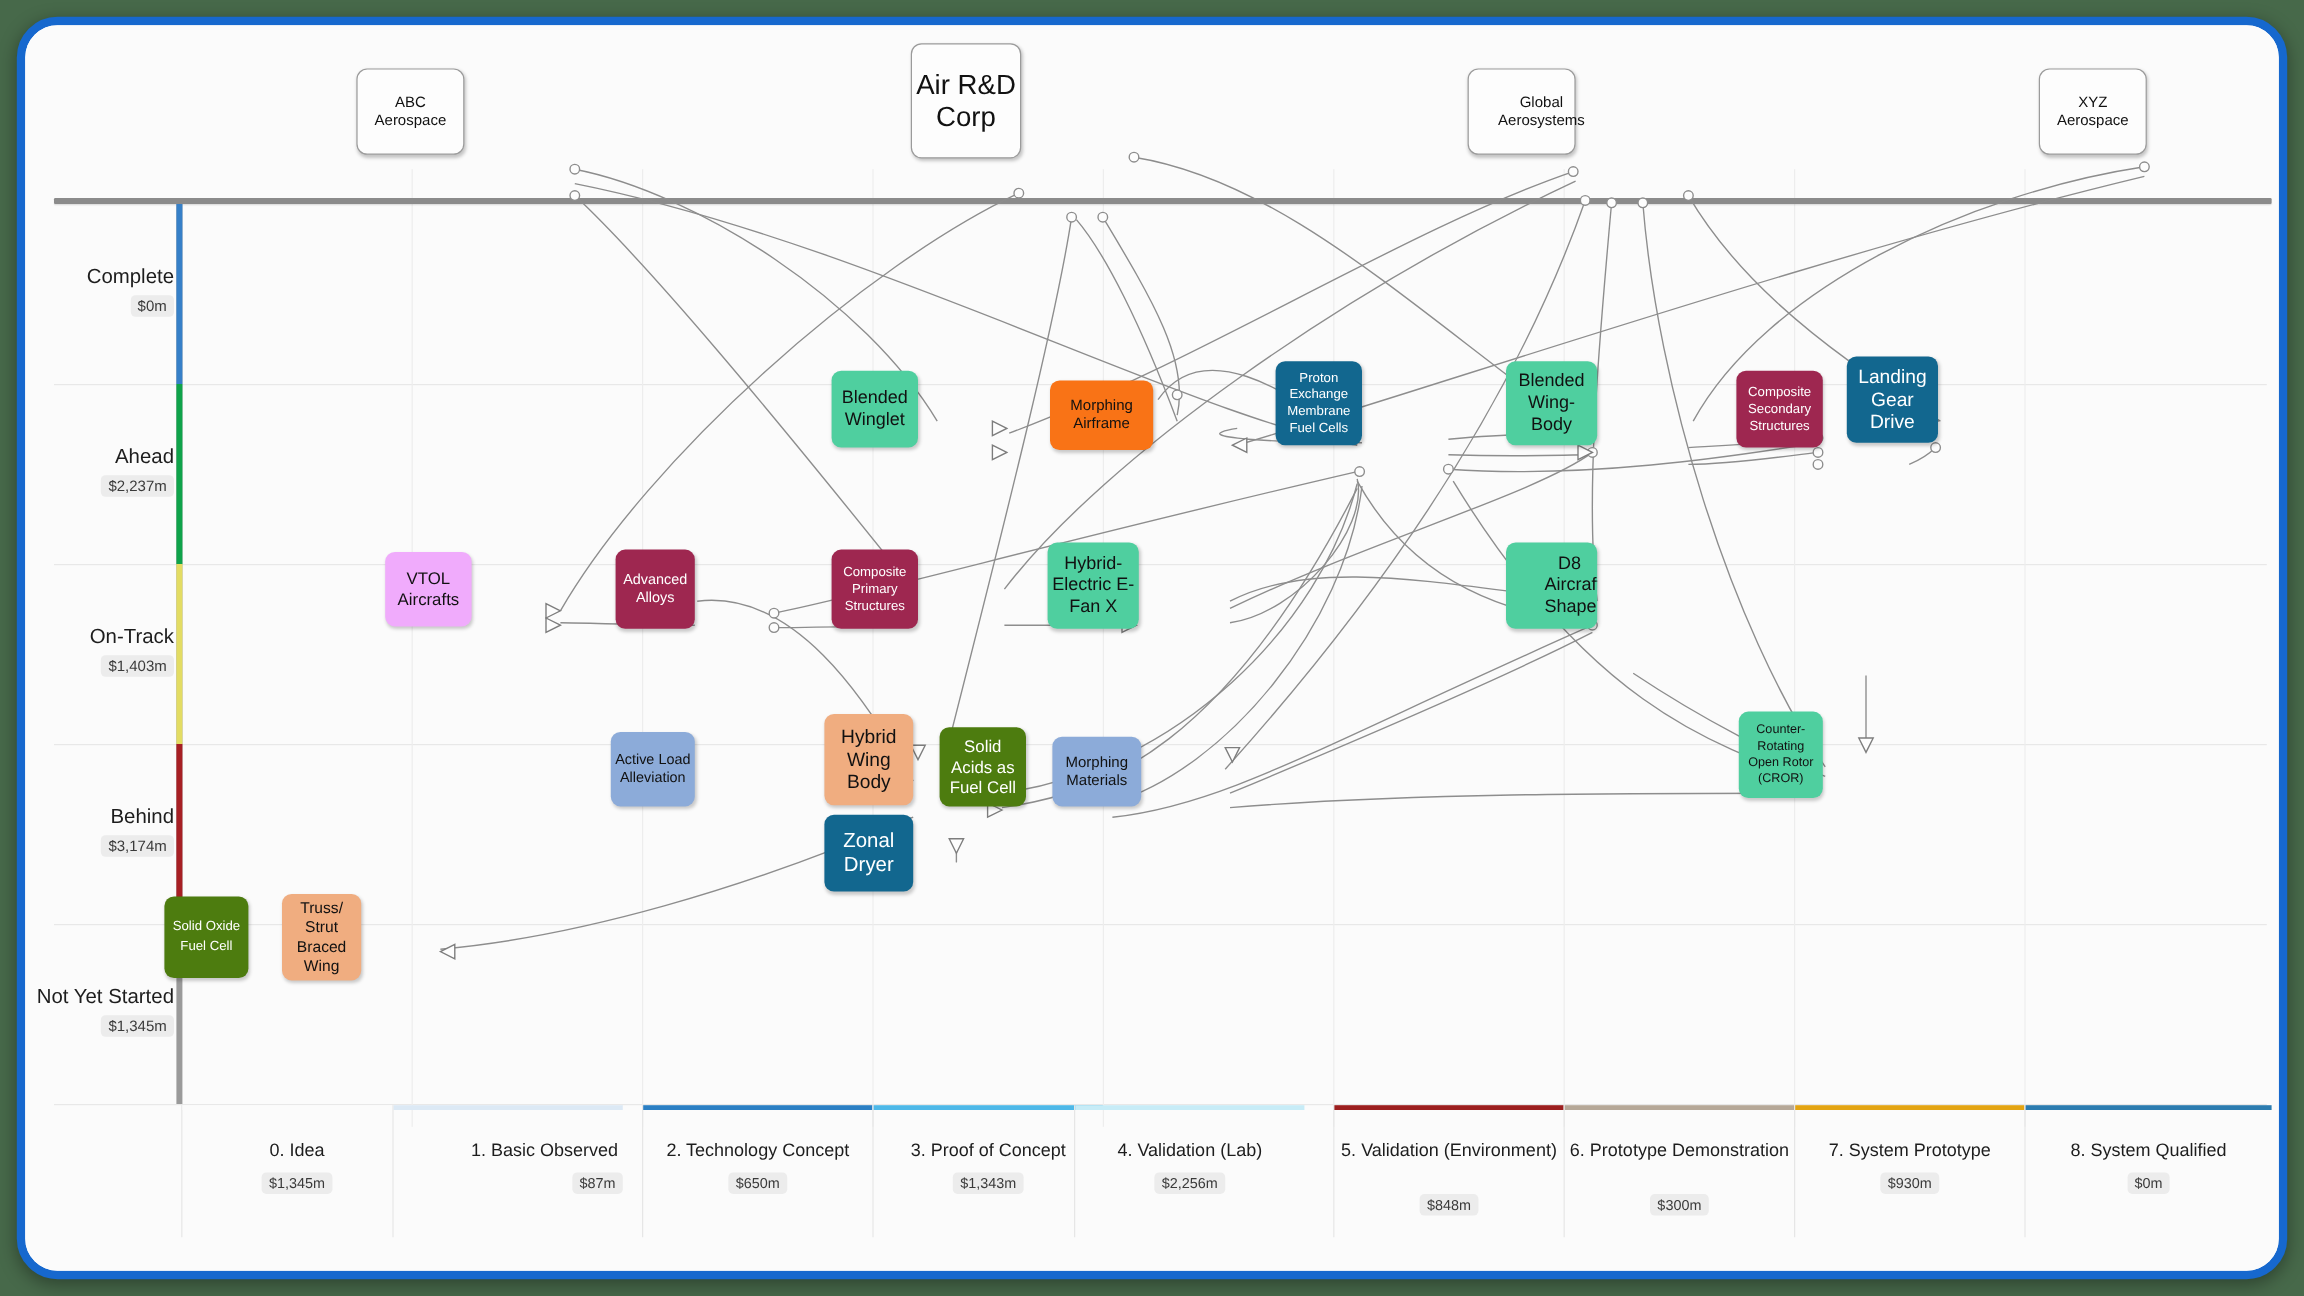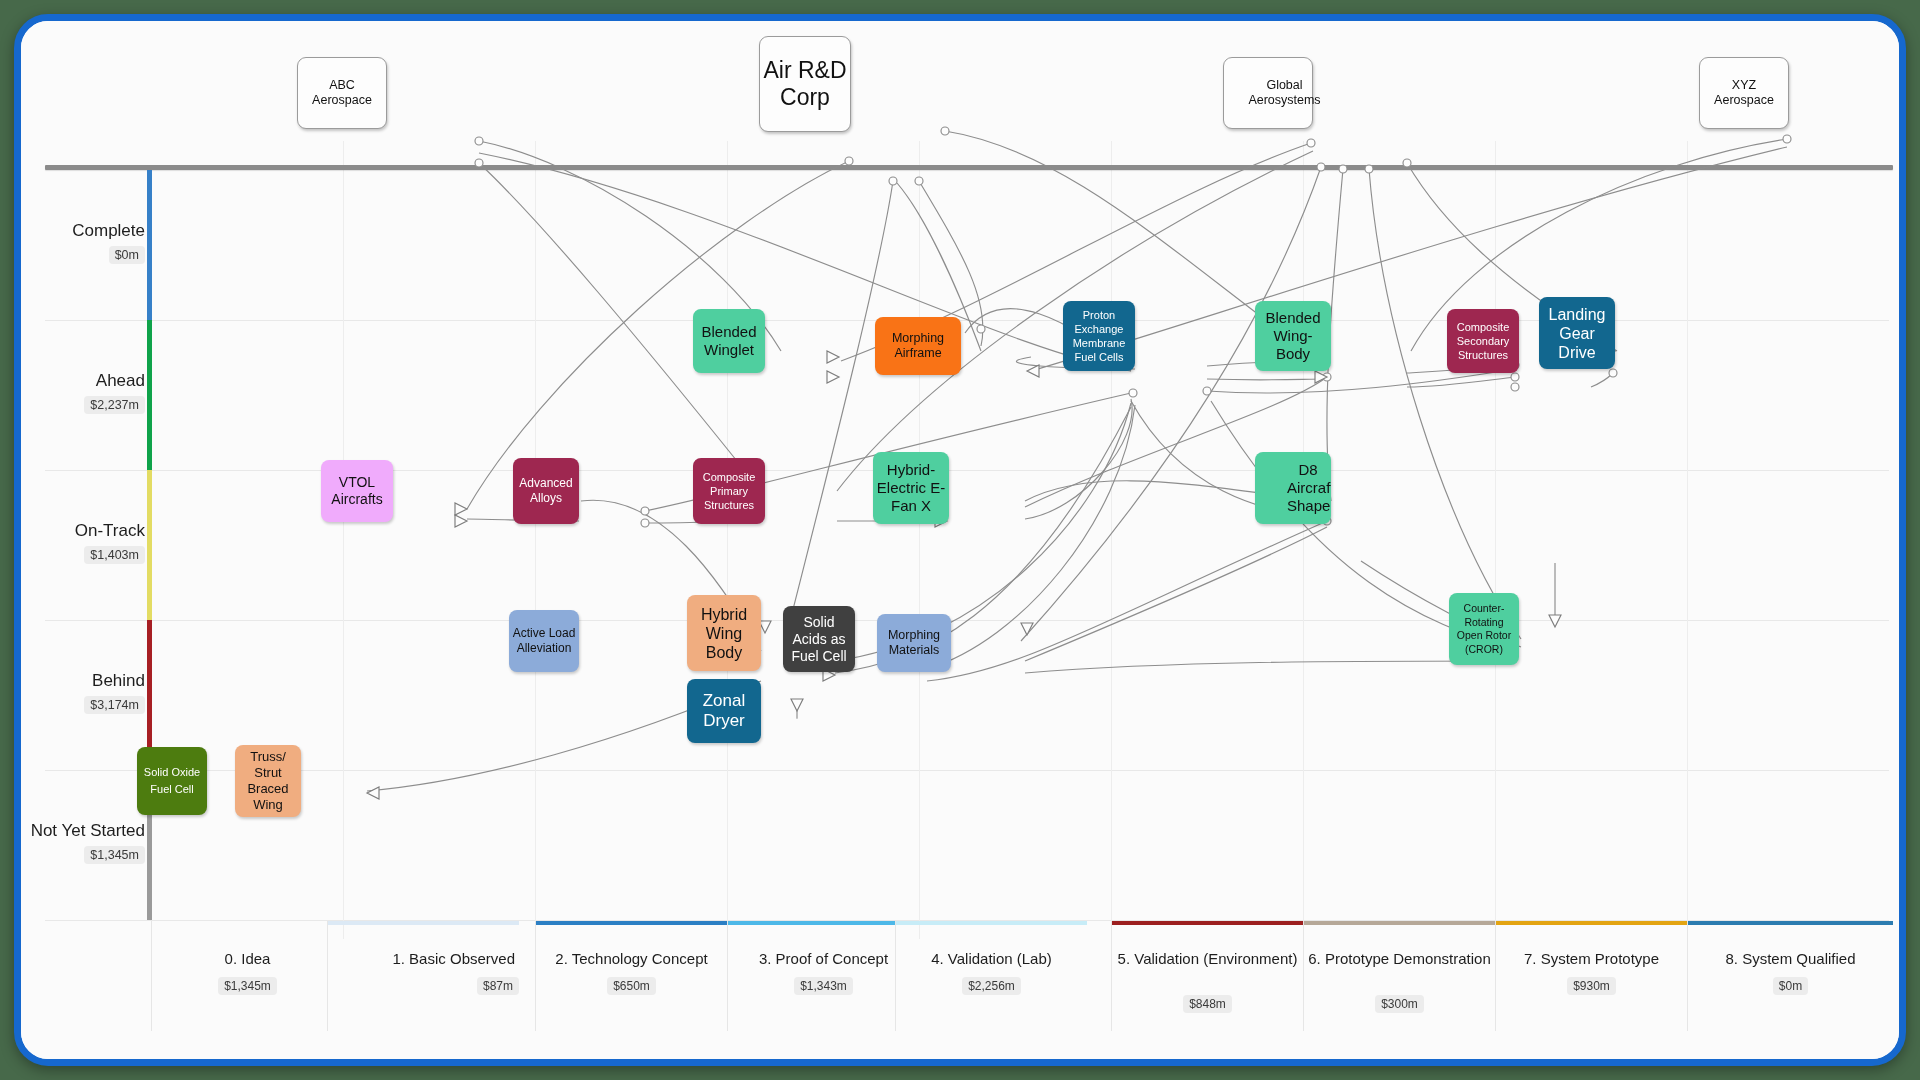--- a/index.html
+++ b/index.html
@@ -323,21 +323,21 @@
         </div>
         <div class="node" style="left: 1234px; top: 431px; width: 76px; height: 72px; background: rgb(79, 207, 159); color: rgb(17, 17, 17); font-size: 15px; line-height: 18px; padding-left: 32px;">
           <span class="lbl">D8 Aircraft Shape</span>
         </div>
         <div class="node" style="left: 488px; top: 589px; width: 70px; height: 62px; background: rgb(140, 171, 217); color: rgb(17, 17, 17); font-size: 12px; line-height: 15px;">
           <span class="lbl">Active Load Alleviation</span>
         </div>
         <div class="node" style="left: 666px; top: 574px; width: 74px; height: 76px; background: rgb(240, 173, 128); color: rgb(17, 17, 17); font-size: 16px; line-height: 19px;">
           <span class="lbl">Hybrid Wing Body</span>
         </div>
-        <div class="node" style="left: 762px; top: 585px; width: 72px; height: 66px; background: #404040; color: rgb(255, 255, 255); font-size: 14px; line-height: 17px;">
+        <div class="node" style="left: 762px; top: 585px; width: 72px; height: 66px; background: #4d7c0f; color: rgb(255, 255, 255); font-size: 14px; line-height: 17px;">
           <span class="lbl">Solid Acids as Fuel Cell</span>
         </div>
         <div class="node" style="left: 856px; top: 593px; width: 74px; height: 58px; background: rgb(140, 171, 217); color: rgb(17, 17, 17); font-size: 12.5px; line-height: 15.5px; justify-content: flex-end;">
           <span class="lbl">Morphing Materials</span>
         </div>
         <div class="node" style="left: 666px; top: 658px; width: 74px; height: 64px; background: rgb(18, 103, 143); color: rgb(255, 255, 255); font-size: 17px; line-height: 20px;">
           <span class="lbl">Zonal Dryer</span>
         </div>
         <div class="node" style="left: 1428px; top: 572px; width: 70px; height: 72px; background: rgb(79, 207, 159); color: rgb(17, 17, 17); font-size: 10.5px; line-height: 13.5px;">
           <span class="lbl">Counter-Rotating Open Rotor (CROR)</span>

